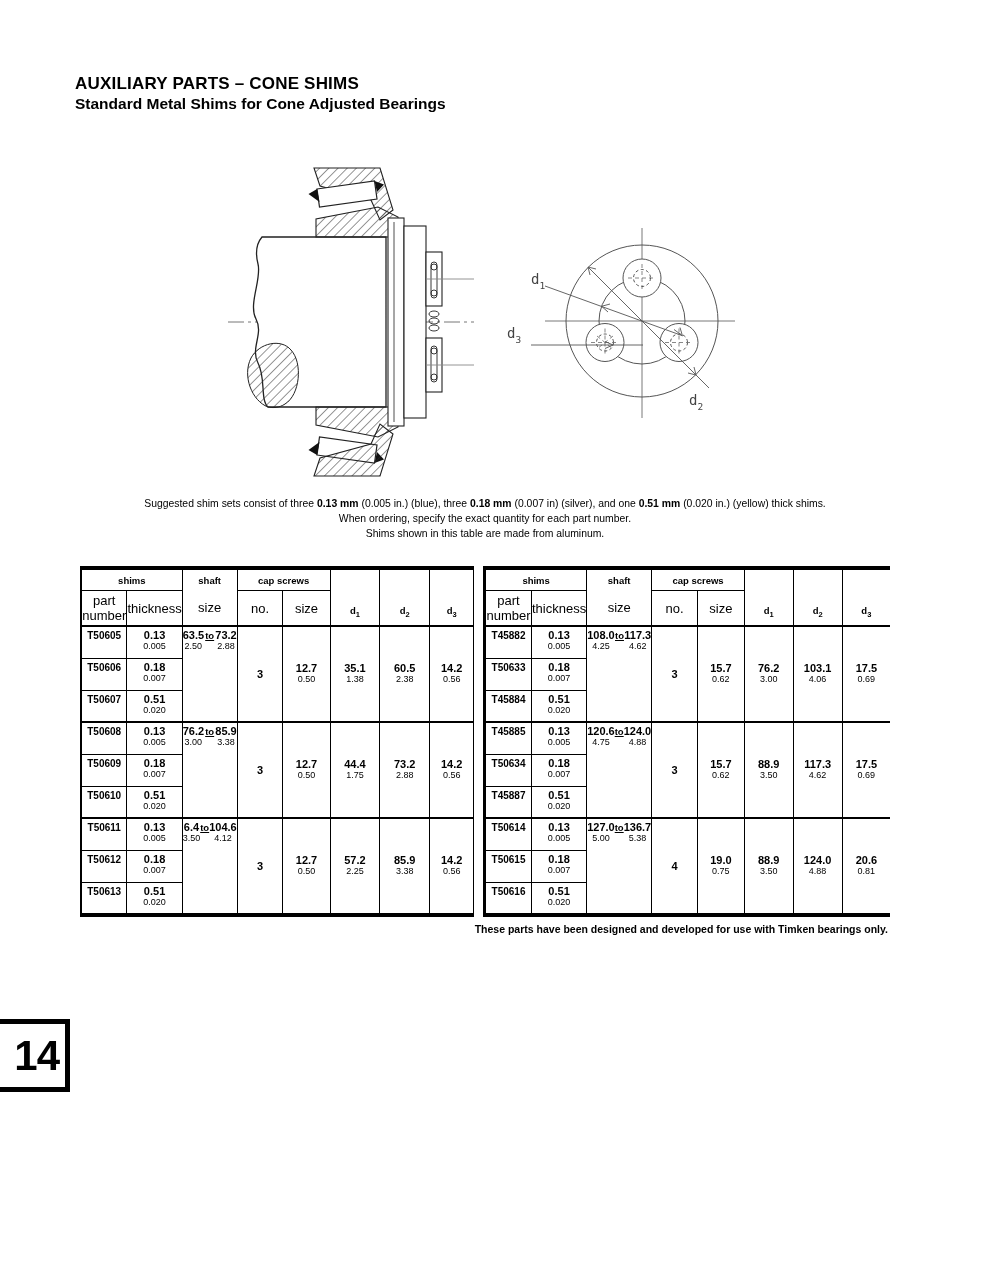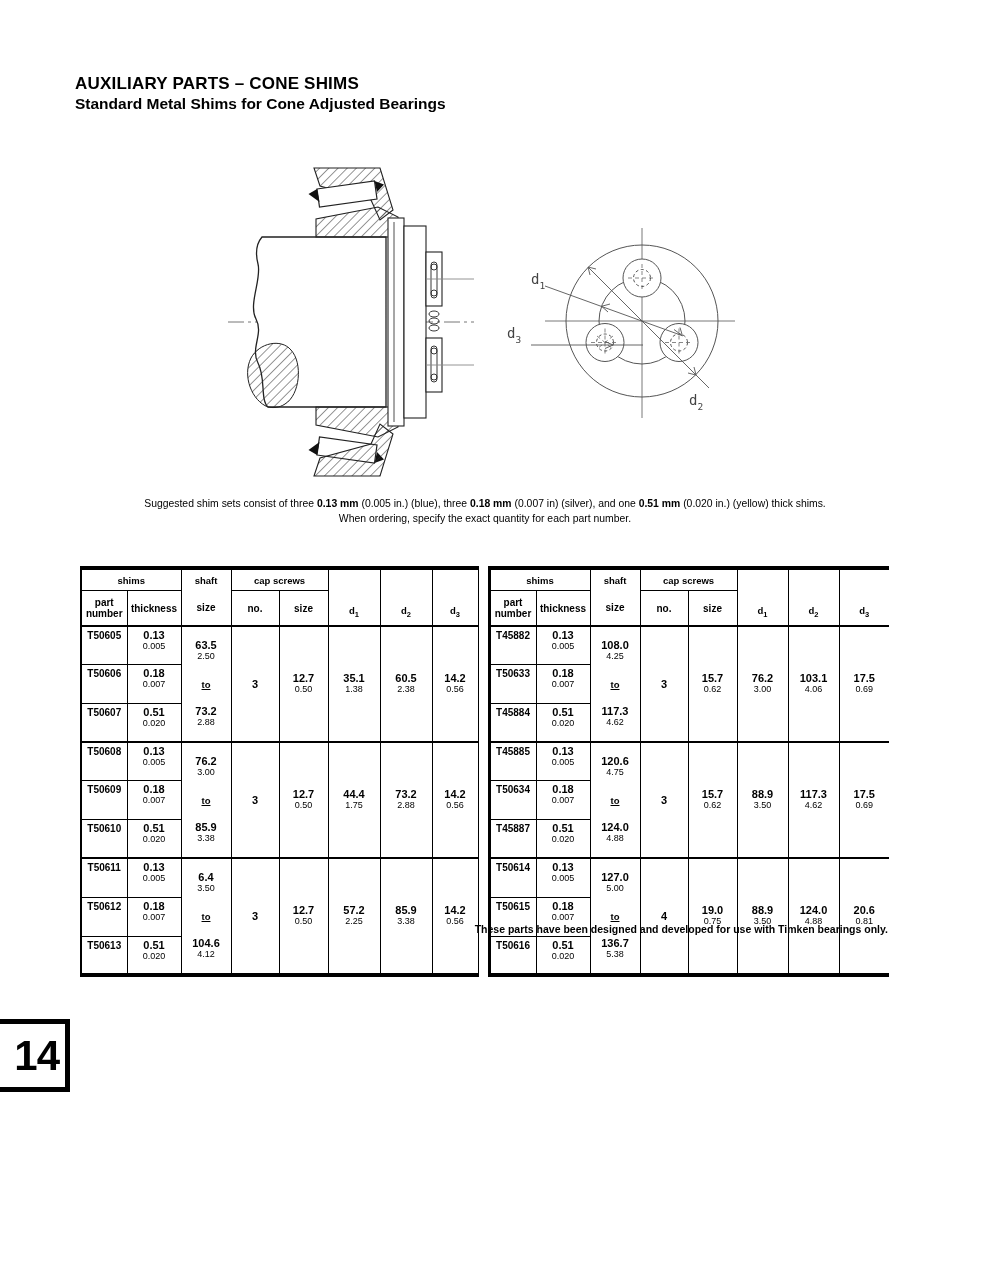--- a/index.html
+++ b/index.html
@@ -20,33 +20,33 @@
   .tables-wrap{position:absolute;left:80px;top:566px;width:810px;display:flex;}
   .gutter{width:9px;}
   table.shim-table{border-collapse:collapse;table-layout:fixed;
         border-top:4px solid #000;border-bottom:4px solid #000;}
   table.shim-table.left{border-left:2px solid #000;border-right:1px solid #000;}
   table.shim-table.right{border-left:3px solid #000;border-right:none;}
   .shim-table th,.shim-table td{padding:0;text-align:center;border-left:1px solid #000;}
   .shim-table th.first,.shim-table td.first{border-left:none;}
   .shim-table thead tr.h1 th{height:20px;font-size:9.5px;font-weight:bold;}
   .shim-table thead tr.h1 th.hspan{border-bottom:1px solid #000;}
-  .shim-table thead tr.h2 th{height:34px;font-size:10px;font-weight:bold;border-bottom:2px solid #000;vertical-align:middle;}
+  .shim-table thead tr.h2 th{height:34px;font-size:13px;font-weight:normal;border-bottom:2px solid #000;vertical-align:middle;}
   .shim-table thead th.hd{border-bottom:2px solid #000;vertical-align:bottom;padding-bottom:6px;font-size:10px;font-weight:bold;}
   .shim-table thead th.hd sub{font-size:7.5px;}
   .shim-table tbody tr{height:31px;}
   .shim-table tbody + tbody tr:first-child > th,
   .shim-table tbody + tbody tr:first-child > td{border-top:2px solid #000;}
   .shim-table td.rb{border-bottom:1px solid #000;}
   .shim-table td.topal{vertical-align:top;padding-top:3px;}
   .mm{font-weight:bold;font-size:11px;line-height:11px;}
   .in{font-weight:normal;font-size:9px;line-height:11px;}
   .pn{font-weight:bold;font-size:10px;line-height:11px;}
   .to{font-weight:bold;font-size:9.5px;line-height:11px;text-decoration:underline;}
-  .shaft-stack{display:flex;flex-direction:column;justify-content:space-between;height:88px;padding:13px 0;}
+  .shaft-stack{display:flex;flex-direction:row;justify-content:space-between;height:88px;padding:3px 0;}
   
   .footnote{position:absolute;left:80px;top:923px;width:808px;text-align:right;
             font-size:10.5px;font-weight:bold;}
   
   .chapter-tab{position:absolute;left:-12px;top:1019px;width:66px;height:63px;border:5px solid #000;
                background:#fff;display:flex;align-items:center;justify-content:flex-end;
                padding-right:6px;font-size:42px;font-weight:bold;letter-spacing:-1px;}
   .page-number{position:absolute;left:75px;top:1203px;font-size:17px;font-weight:bold;}
   svg text{font-family:"DejaVu Sans Mono",monospace;fill:#444;}
 </style>
@@ -150,20 +150,21 @@
       </g>
     </g>
     <text x="36" y="62" font-size="14"><tspan>d</tspan><tspan dy="5" font-size="9.5">1</tspan></text>
     <text x="12" y="116" font-size="14"><tspan>d</tspan><tspan dy="5" font-size="9.5">3</tspan></text>
     <text x="194" y="183" font-size="14"><tspan>d</tspan><tspan dy="5" font-size="9.5">2</tspan></text>
   </svg>
 
   <div class="notes">
     <p id="note-line-1"><span>Suggested shim sets consist of three </span><span class="b">0.13 mm</span><span> (0.005 in.) (blue), three </span><span class="b">0.18 mm</span><span> (0.007 in) (silver), and one </span><span class="b">0.51 mm</span><span> (0.020 in.) (yellow) thick shims.</span></p>
     <p>When ordering, specify the exact quantity for each part number.</p>
+    <p>Shims shown in this table are made from aluminum.</p>
   </div>
 
   <div class="tables-wrap">
     <div id="table-left">
         <table class="shim-table left">
           <colgroup>
             <col style="width: 46px;">
             <col style="width: 54px;">
             <col style="width: 50px;">
             <col style="width: 48px;">

